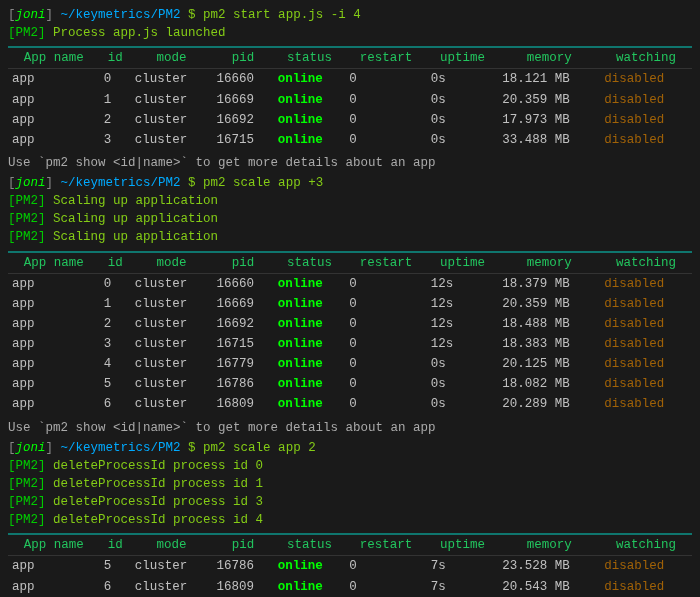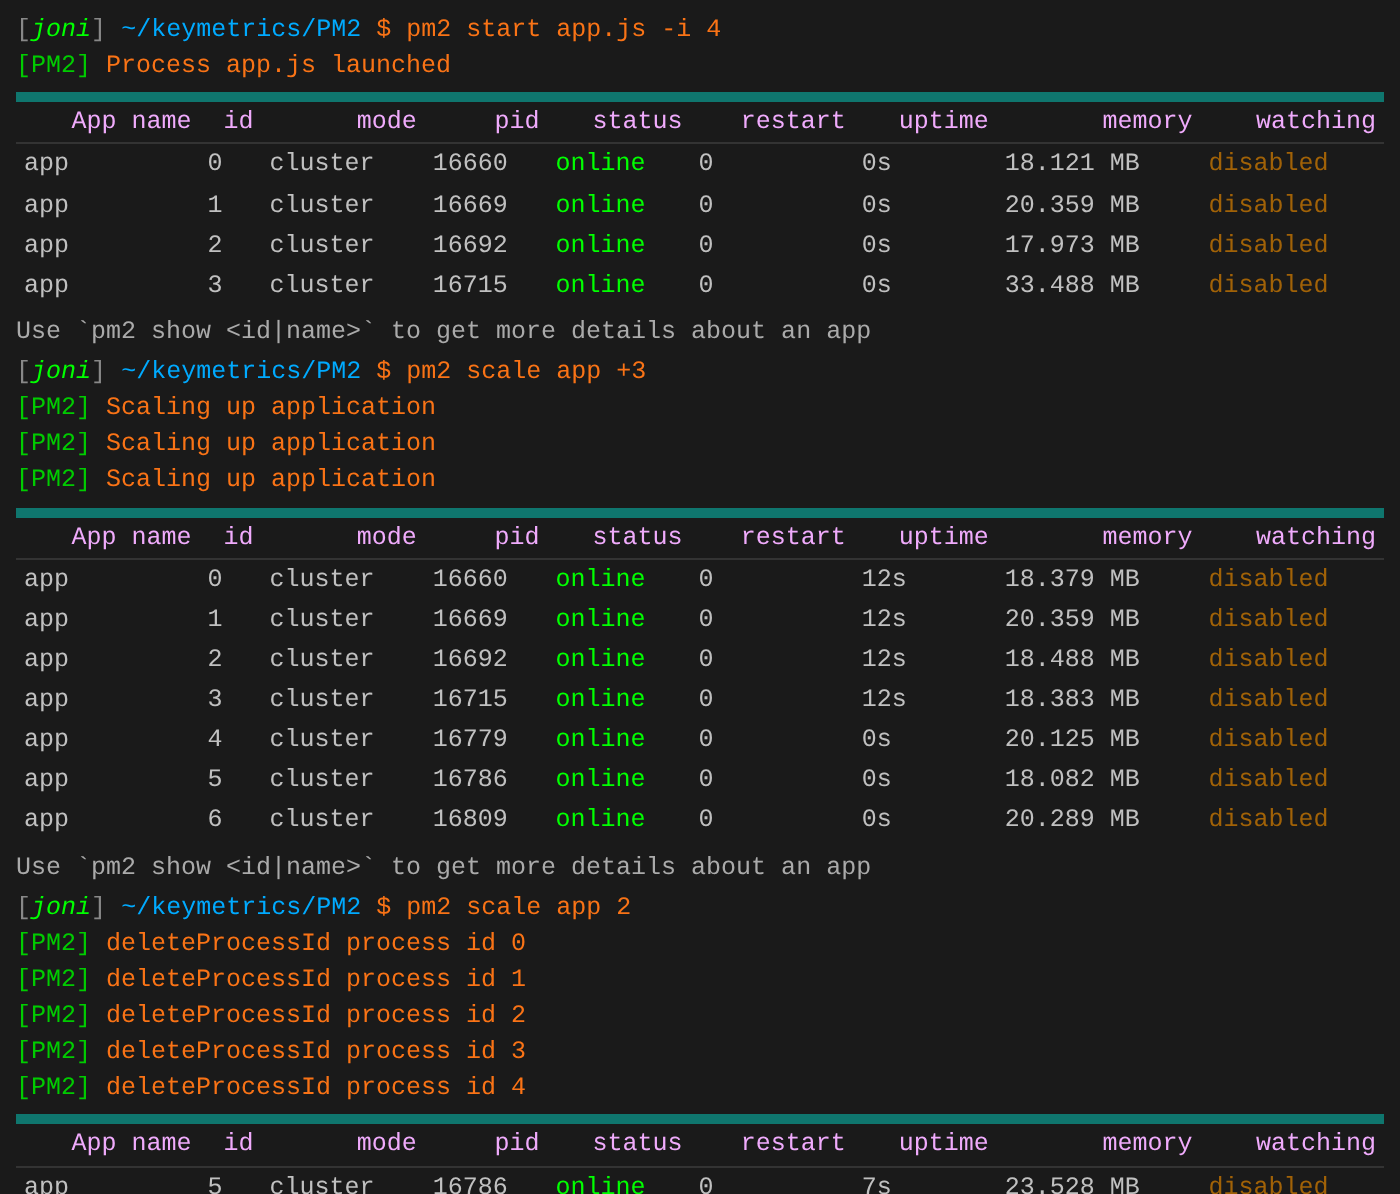--- a/index.html
+++ b/index.html
@@ -6,44 +6,44 @@
     body {
       background-color: #1a1a1a;
       color: #c0c0c0;
       font-family: 'Courier New', Courier, monospace;
       font-size: 12.5px;
       line-height: 1.45;
       width: 700px;
       min-height: 597px;
       padding: 6px 8px;
     }
-    .white { color: #f97316; }
+    .white { color: #84cc16; }
     .prompt-bracket { color: #888; }
     .prompt-user { color: #00ff00; font-style: italic; }
     .prompt-path { color: #00aaff; }
     .pm2-tag { color: #00cc00; }
 
     table {
       border-collapse: collapse;
       width: 100%;
       margin: 4px 0;
     }
     th {
-      color: #f0abfc;
+      color: #22c55e;
       font-weight: normal;
-      text-align: right;
+      text-align: center;
       padding: 1px 4px;
-      border-top: 5px solid #0f766e;
+      border-top: 2px solid #0f766e;
       border-bottom: 1px solid #333;
     }
     td {
       padding: 1px 4px;
       color: #c0c0c0;
     }
-    td.status-online { color: #00ff00; font-weight: normal; }
+    td.status-online { color: #00ff00; font-weight: bold; }
     td.watching { color: #a16207; }
     .table-wrapper {
       background: #1a1a1a;
       margin: 3px 0;
     }
     .hint-line { color: #aaaaaa; margin: 2px 0; }
   </style>
 </head>
 <body>
 
@@ -238,21 +238,20 @@
   </div>
 
   <div>
     <div>
       <span class="prompt-bracket">[</span><span class="prompt-user">joni</span><span class="prompt-bracket">]</span>
       <span class="prompt-path"> ~/keymetrics/PM2</span>
       <span class="white"> $ pm2 scale app 2</span>
     </div>
     <div><span class="pm2-tag">[PM2]</span><span class="white"> deleteProcessId process id 0</span></div>
     <div><span class="pm2-tag">[PM2]</span><span class="white"> deleteProcessId process id 1</span></div>
-    <div><span class="pm2-tag">[PM2]</span><span class="white"> deleteProcessId process id 2</span></div>
     <div><span class="pm2-tag">[PM2]</span><span class="white"> deleteProcessId process id 3</span></div>
     <div><span class="pm2-tag">[PM2]</span><span class="white"> deleteProcessId process id 4</span></div>
 
     <div class="table-wrapper">
       <table>
         <thead>
           <tr>
             <th>App name</th>
             <th>id</th>
             <th>mode</th>

